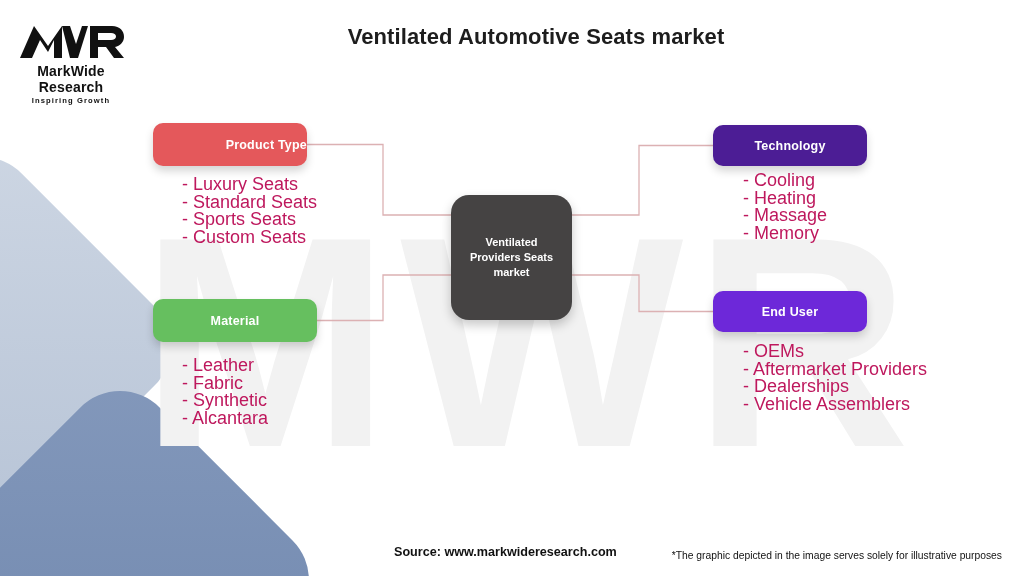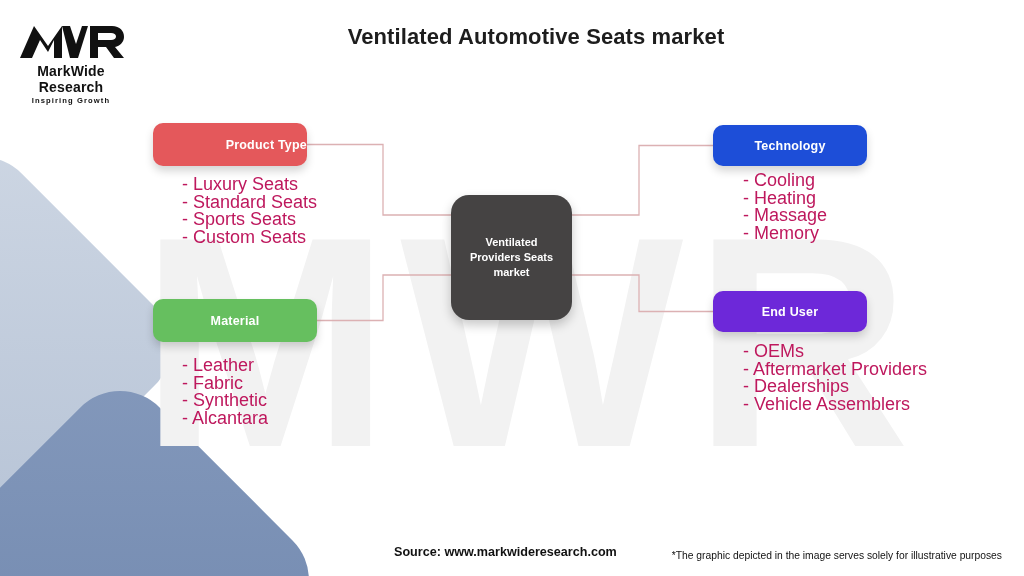--- a/index.html
+++ b/index.html
@@ -80,21 +80,21 @@
   .node {
     position: absolute;
     border-radius: 10px;
     display: flex; align-items: center; justify-content: center;
     color: #ffffff; font-size: 12.5px; font-weight: 700;
     letter-spacing: .2px;
     box-shadow: 0 5px 9px rgba(0,0,0,.17);
   }
   .node-product  { left:153px; top:123px; width:154px; height:43px; background:#e4585b;justify-content:flex-end; }
   .node-material { left:153px; top:299px; width:164px; height:43px; background:#66bf5f; }
-  .node-tech     { left:713px; top:125px; width:154px; height:41px; background:#1d4ed8; }
+  .node-tech     { left:713px; top:125px; width:154px; height:41px; background:#4c1d95; }
   .node-end      { left:713px; top:291px; width:154px; height:41px; background:#6d28d9; }
 
   .center-node {
     position: absolute;
     left: 451px; top: 195px; width: 121px; height: 125px;
     background: #454343; border-radius: 18px;
     display: flex; align-items: center; justify-content: center;
     box-shadow: 0 5px 11px rgba(0,0,0,.22);
   }
   .center-node .ctext {

